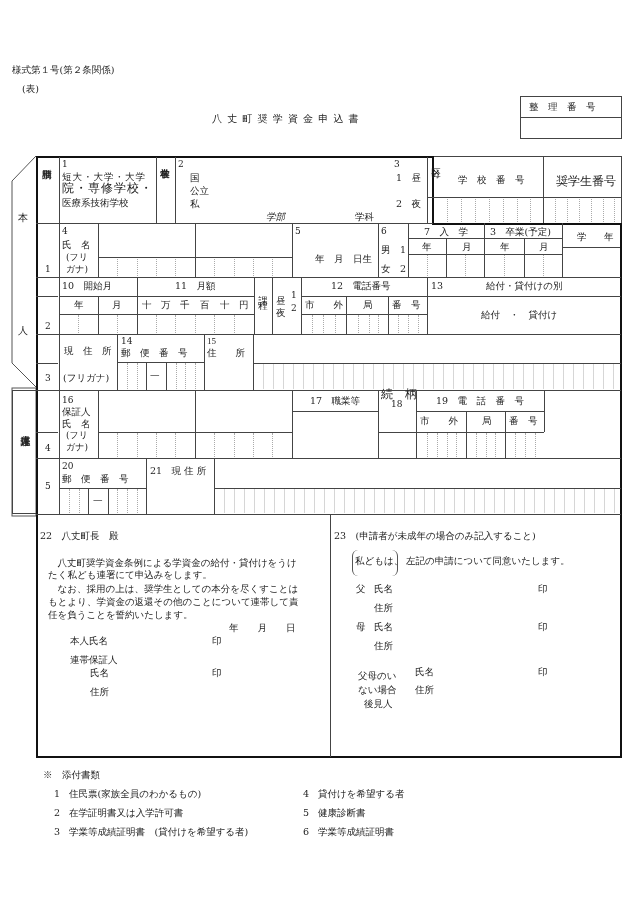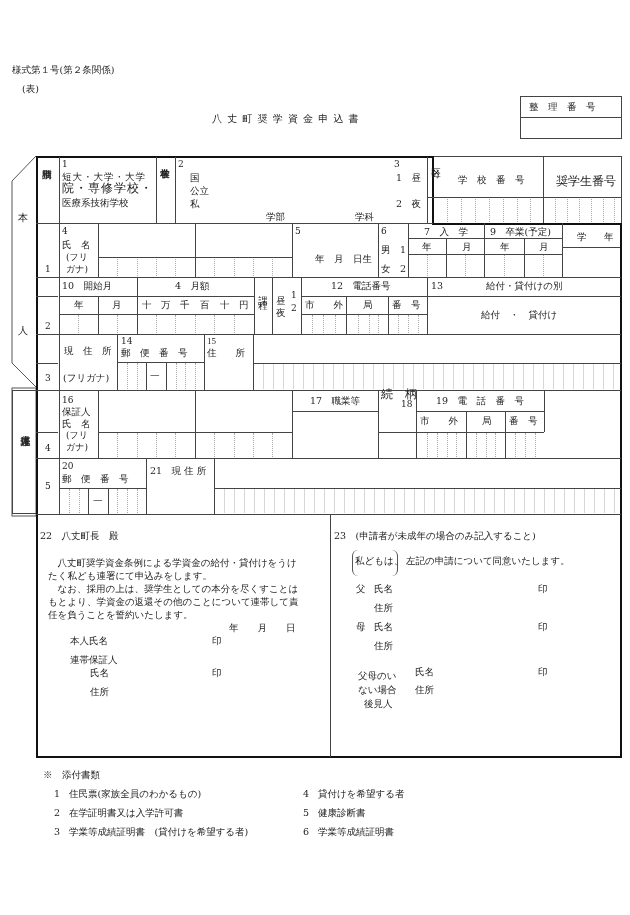--- a/index.html
+++ b/index.html
@@ -53,21 +53,21 @@
 <div class="t" style="left:62px;top:181px;font-size:12px;letter-spacing:1px;">院・専修学校・</div>
 <div class="t" style="left:62px;top:197px;font-size:9.5px;">医療系技術学校</div>
 <div class="ln v" style="left:156px;top:157px;height:66px;"></div>
 <div class="t vert" style="left:160px;top:161px;font-size:9.5px;line-height:11px;">在学学校名</div>
 <div class="ln v" style="left:175px;top:157px;height:66px;"></div>
 <div class="t" style="left:178px;top:159px;">2</div>
 <div class="t" style="left:190px;top:172px;font-size:9.5px;">国</div>
 <div class="t" style="left:190px;top:185px;font-size:9.5px;">公立</div>
 <div class="t" style="left:190px;top:198px;font-size:9.5px;">私</div>
 <div class="abs" style="left:205px;top:170px;width:180px;height:40px;"></div>
-<div class="t" style="left:266px;top:211px;font-size:9.5px;">学部</div>
+<div class="t" style="left:266px;top:211px;font-size:9.5px;font-style:italic;">学部</div>
 <div class="t" style="left:355px;top:211px;font-size:9.5px;">学科</div>
 <div class="t" style="left:394px;top:159px;">3</div>
 <div class="t" style="left:396px;top:172px;font-size:9.5px;">1　昼</div>
 <div class="t" style="left:396px;top:198px;font-size:9.5px;">2　夜</div>
 <div class="ln v" style="left:427px;top:157px;height:66px;"></div>
 <div class="t vert" style="left:431px;top:161px;font-size:9.5px;line-height:11px;">区分</div>
 <div class="ln h" style="left:427px;top:197px;width:195px;"></div>
 <div class="t" style="left:458px;top:174px;font-size:9.5px;">学　校　番　号</div>
 <div class="ln v" style="left:543px;top:157px;height:66px;"></div>
 <div class="t" style="left:556px;top:174px;font-size:12px;">奨学生番号</div>
@@ -110,21 +110,21 @@
 <div class="ln v" style="left:292px;top:223px;height:54px;"></div>
 <div class="t" style="left:295px;top:226px;">5</div>
 <div class="t" style="left:315px;top:253px;font-size:9.5px;">年　月　日生</div>
 <div class="ln v" style="left:378px;top:223px;height:54px;"></div>
 <div class="t" style="left:381px;top:226px;">6</div>
 <div class="t" style="left:381px;top:244px;font-size:9.5px;">男　1</div>
 <div class="t" style="left:381px;top:263px;font-size:9.5px;">女　2</div>
 <div class="ln v" style="left:408px;top:223px;height:54px;"></div>
 <div class="t" style="left:424px;top:226px;font-size:9.5px;text-align:right;">7　入　学</div>
 <div class="ln v" style="left:484px;top:223px;height:54px;"></div>
-<div class="t" style="left:490px;top:226px;font-size:9.5px;">9　卒業(予定)</div>
+<div class="t" style="left:490px;top:226px;font-size:9.5px;">3　卒業(予定)</div>
 <div class="ln v" style="left:562px;top:223px;height:54px;"></div>
 <div class="t" style="left:577px;top:231px;font-size:9.5px;letter-spacing:4px;">学　年</div>
 <div class="ln h" style="left:408px;top:238px;width:154px;"></div>
 <div class="ln h" style="left:562px;top:247px;width:58px;"></div>
 <div class="ln h" style="left:408px;top:254px;width:154px;"></div>
 <div class="t" style="left:422px;top:241px;font-size:9.5px;">年</div>
 <div class="ln v" style="left:446px;top:238px;height:39px;"></div>
 <div class="t" style="left:462px;top:241px;font-size:9.5px;">月</div>
 <div class="t" style="left:500px;top:241px;font-size:9.5px;">年</div>
 <div class="ln v" style="left:524px;top:238px;height:39px;"></div>
@@ -135,21 +135,21 @@
 <div class="dv" style="left:543px;top:255px;height:21px;"></div>
 <div class="abs" style="left:409px;top:255px;width:152px;height:21px;"></div>
 <div class="abs" style="left:563px;top:248px;width:56px;height:28px;"></div>
 
 <div class="ln h" style="left:36px;top:277px;width:585px;"></div>
 
 <div class="t" style="left:45px;top:321px;">2</div>
 <div class="ln h" style="left:36px;top:296px;width:22px;"></div>
 <div class="t" style="left:62px;top:280px;font-size:9.5px;">10　開始月</div>
 <div class="ln v" style="left:137px;top:277px;height:57px;"></div>
-<div class="t" style="left:175px;top:280px;font-size:9.5px;">4　月額</div>
+<div class="t" style="left:175px;top:280px;font-size:9.5px;">11　月額</div>
 <div class="ln h" style="left:59px;top:296px;width:195px;"></div>
 <div class="t" style="left:74px;top:299px;font-size:9.5px;">年</div>
 <div class="ln v" style="left:98px;top:296px;height:38px;"></div>
 <div class="t" style="left:112px;top:299px;font-size:9.5px;">月</div>
 <div class="t" style="left:142px;top:299px;font-size:9.5px;">十</div>
 <div class="t" style="left:161px;top:299px;font-size:9.5px;">万</div>
 <div class="t" style="left:180px;top:299px;font-size:9.5px;">千</div>
 <div class="t" style="left:200px;top:299px;font-size:9.5px;">百</div>
 <div class="t" style="left:220px;top:299px;font-size:9.5px;">十</div>
 <div class="t" style="left:239px;top:299px;font-size:9.5px;">円</div>
@@ -245,21 +245,21 @@
 <div class="dv" style="left:214px;top:433px;height:24px;"></div>
 <div class="dv" style="left:234px;top:433px;height:24px;"></div>
 <div class="dv" style="left:253px;top:433px;height:24px;"></div>
 <div class="dv" style="left:272px;top:433px;height:24px;"></div>
 <div class="abs" style="left:99px;top:433px;width:193px;height:24px;"></div>
 <div class="ln v" style="left:292px;top:390px;height:68px;"></div>
 <div class="t" style="left:310px;top:395px;font-size:9.5px;">17　職業等</div>
 <div class="ln h" style="left:292px;top:411px;width:86px;"></div>
 <div class="abs" style="left:293px;top:412px;width:84px;height:45px;"></div>
 <div class="ln v" style="left:378px;top:390px;height:68px;"></div>
-<div class="t" style="left:401px;top:399px;">18</div>
+<div class="t" style="left:391px;top:399px;">18</div>
 <div class="t" style="left:381px;top:387px;font-size:12px;">続　柄</div>
 <div class="ln h" style="left:378px;top:432px;width:38px;"></div>
 <div class="abs" style="left:379px;top:433px;width:36px;height:24px;"></div>
 <div class="ln v" style="left:416px;top:390px;height:68px;"></div>
 <div class="t" style="left:436px;top:395px;font-size:9.5px;">19　電　話　番　号</div>
 <div class="ln h" style="left:416px;top:411px;width:128px;"></div>
 <div class="t" style="left:420px;top:415px;font-size:9.5px;">市　　外</div>
 <div class="ln v" style="left:466px;top:411px;height:47px;"></div>
 <div class="t" style="left:482px;top:415px;font-size:9.5px;">局</div>
 <div class="ln v" style="left:505px;top:411px;height:47px;"></div>
@@ -298,21 +298,21 @@
 <div class="ln v" style="left:214px;top:458px;height:56px;"></div>
 <div class="ln h" style="left:214px;top:488px;width:407px;"></div>
 <div class="abs" style="left:215px;top:459px;width:405px;height:28px;"></div>
 <div class="abs" style="left:215px;top:489px;width:405px;height:24px;background:repeating-linear-gradient(90deg,transparent 0 9px,#bbb 9px 10px);opacity:.6;"></div>
 
 <div class="ln h" style="left:36px;top:514px;width:585px;"></div>
 
 <div class="ln v" style="left:330px;top:514px;height:243px;"></div>
 <div class="t" style="left:40px;top:530px;font-size:9.5px;">22　八丈町長　殿</div>
 <div class="t" style="left:48px;top:557px;font-size:9.5px;">　八丈町奨学資金条例による学資金の給付・貸付けをうけ</div>
-<div class="t" style="left:48px;top:570px;font-size:9.5px;">たく私ども連署にて申込みをします。</div>
+<div class="t" style="left:48px;top:570px;font-size:9.5px;font-family:Liberation Serif, serif;">たく私ども連署にて申込みをします。</div>
 <div class="t" style="left:48px;top:583px;font-size:9.5px;">　なお、採用の上は、奨学生としての本分を尽くすことは</div>
 <div class="t" style="left:48px;top:596px;font-size:9.5px;">もとより、学資金の返還その他のことについて連帯して責</div>
 <div class="t" style="left:48px;top:609px;font-size:9.5px;">任を負うことを誓約いたします。</div>
 <div class="t" style="left:229px;top:622px;font-size:9.5px;">年　　月　　日</div>
 <div class="t" style="left:70px;top:635px;font-size:9.5px;">本人氏名</div>
 <div class="t" style="left:212px;top:635px;font-size:9.5px;">印</div>
 <div class="abs" style="left:115px;top:633px;width:95px;height:14px;"></div>
 <div class="t" style="left:70px;top:654px;font-size:9.5px;">連帯保証人</div>
 <div class="t" style="left:90px;top:667px;font-size:9.5px;">氏名</div>
 <div class="t" style="left:212px;top:667px;font-size:9.5px;">印</div>

